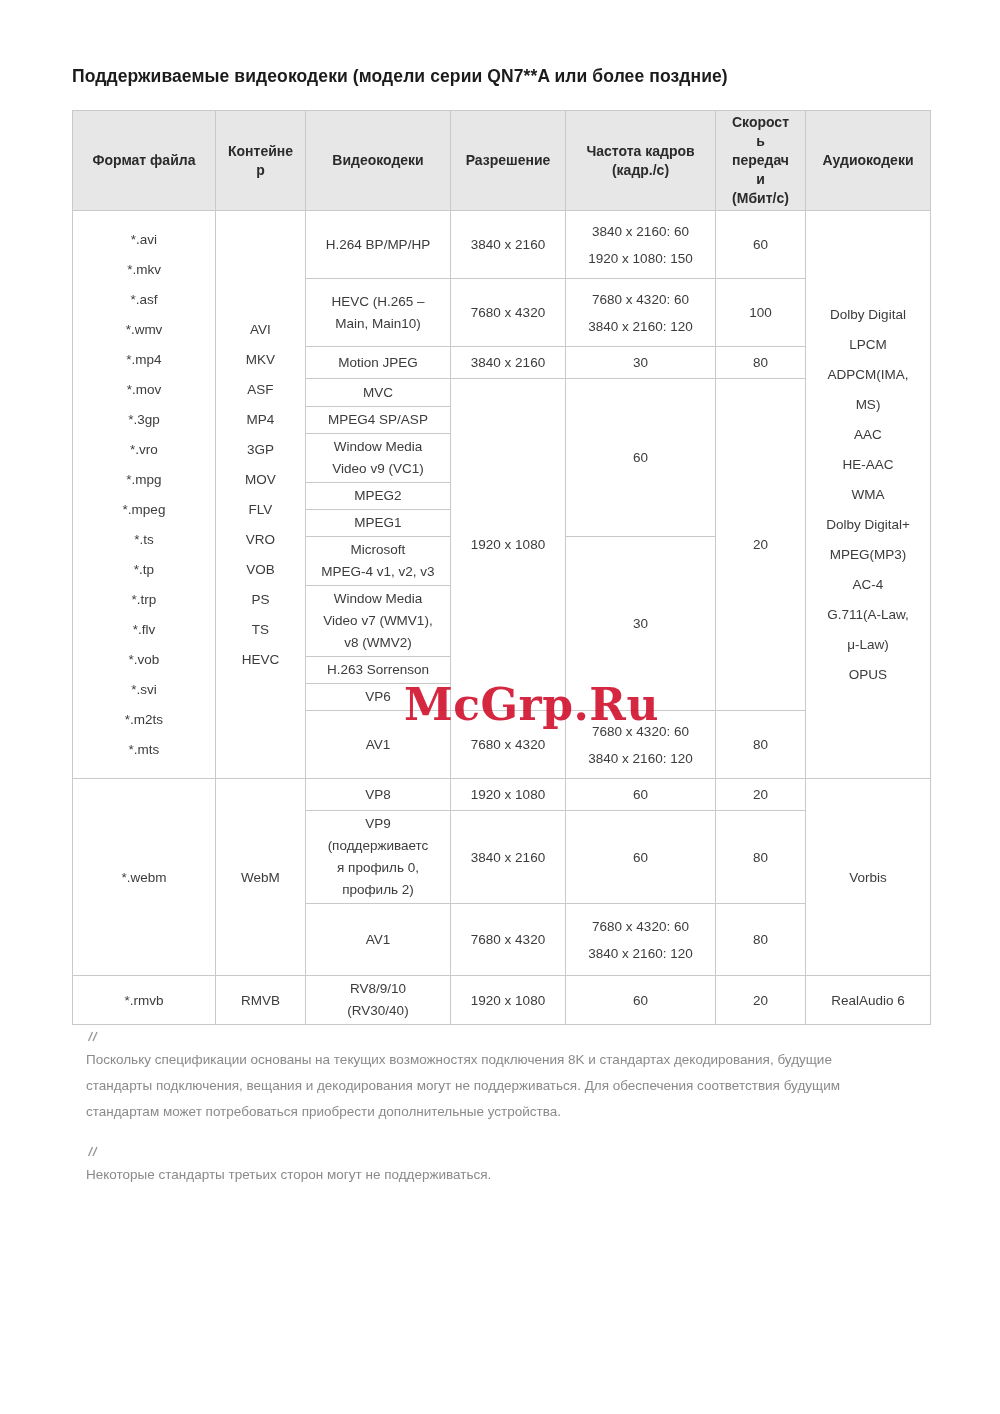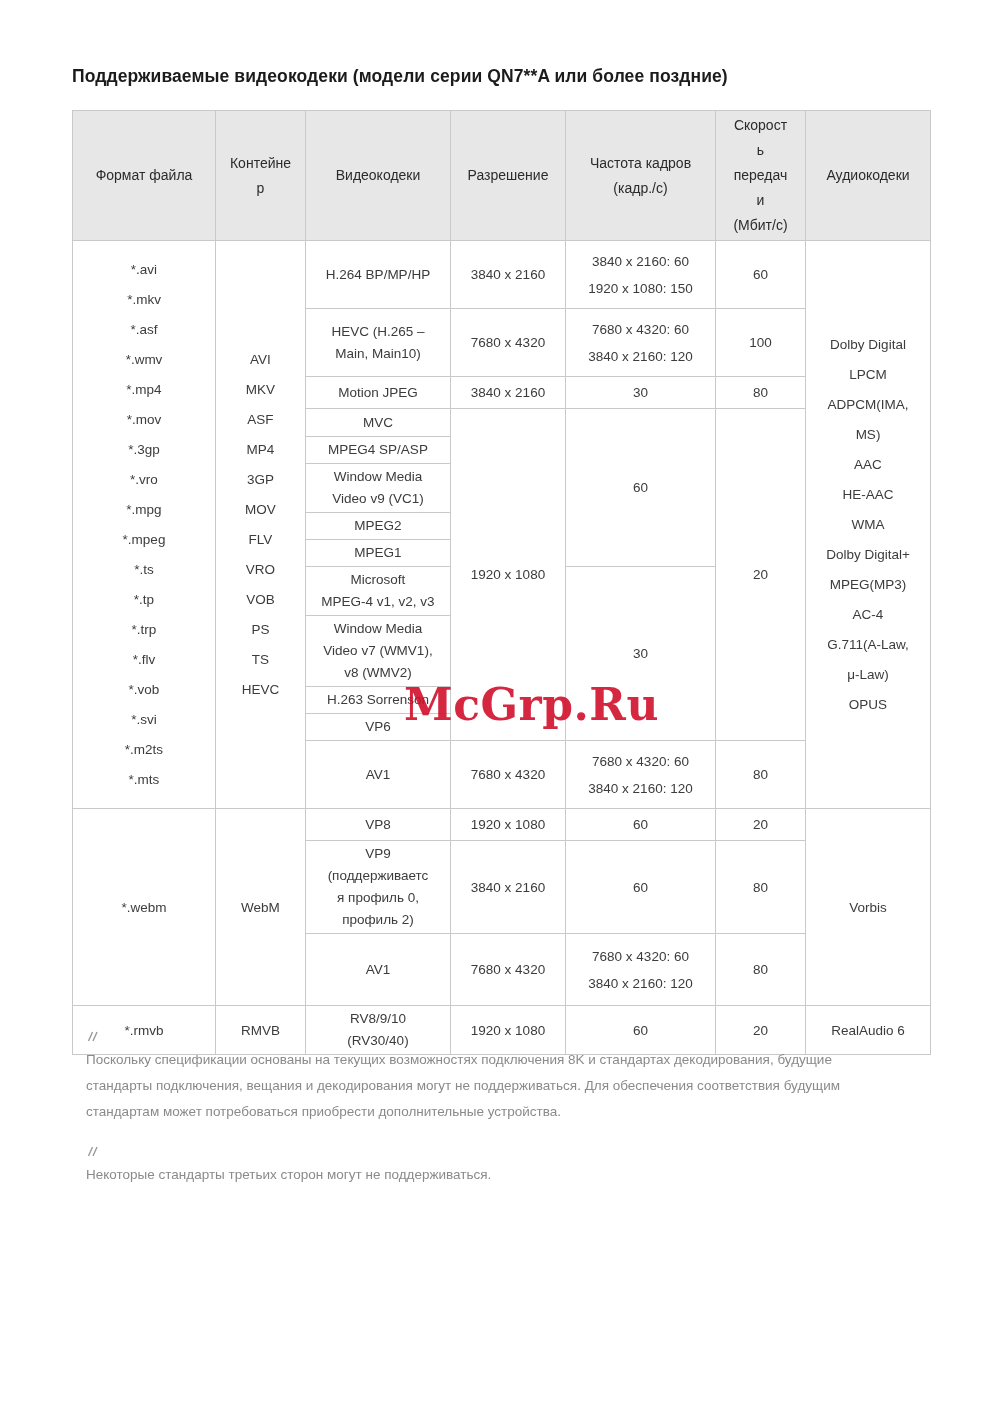--- a/index.html
+++ b/index.html
@@ -38,24 +38,24 @@
     vertical-align: middle;
     white-space: pre-line;
     color: #3c3c3c;
     font-size: 13.5px;
     padding: 2px 4px;
     line-height: 27px;
     overflow: hidden;
   }
   .codec-table thead th {
     background: #e7e7e7;
-    font-weight: normal;
+    font-weight: bold;
     color: #2b2b2b;
     font-size: 14px;
-    line-height: 25px;
+    line-height: 19px;
     height: 98px;
   }
   td.codec { line-height: 22px; text-align: center; }
   td.list  { line-height: 30px; }
 
   tr.r68 { height: 68px; }
   tr.r30 { height: 30px; }
   tr.r28 { height: 28px; }
   tr.r27 { height: 27px; }
   tr.r48 { height: 48px; }

